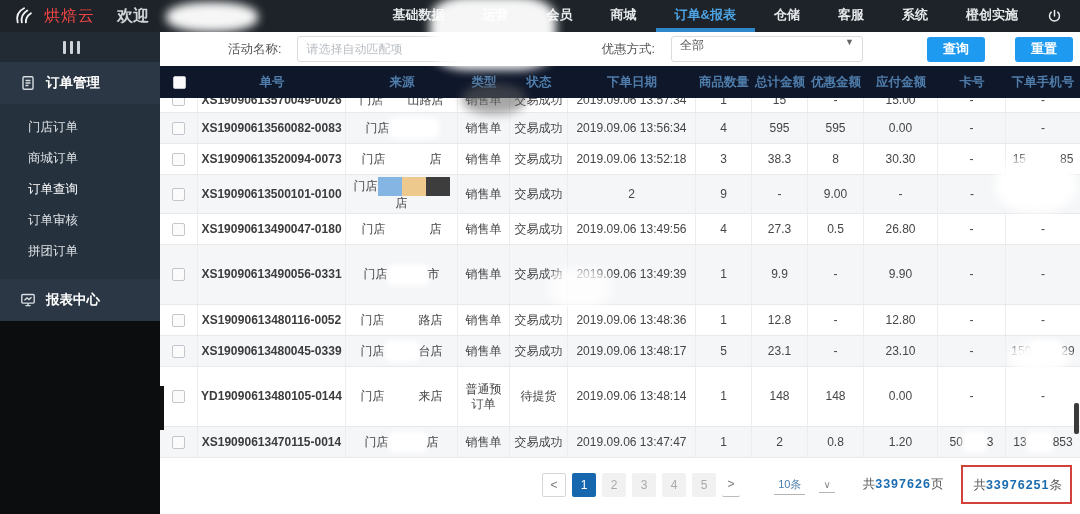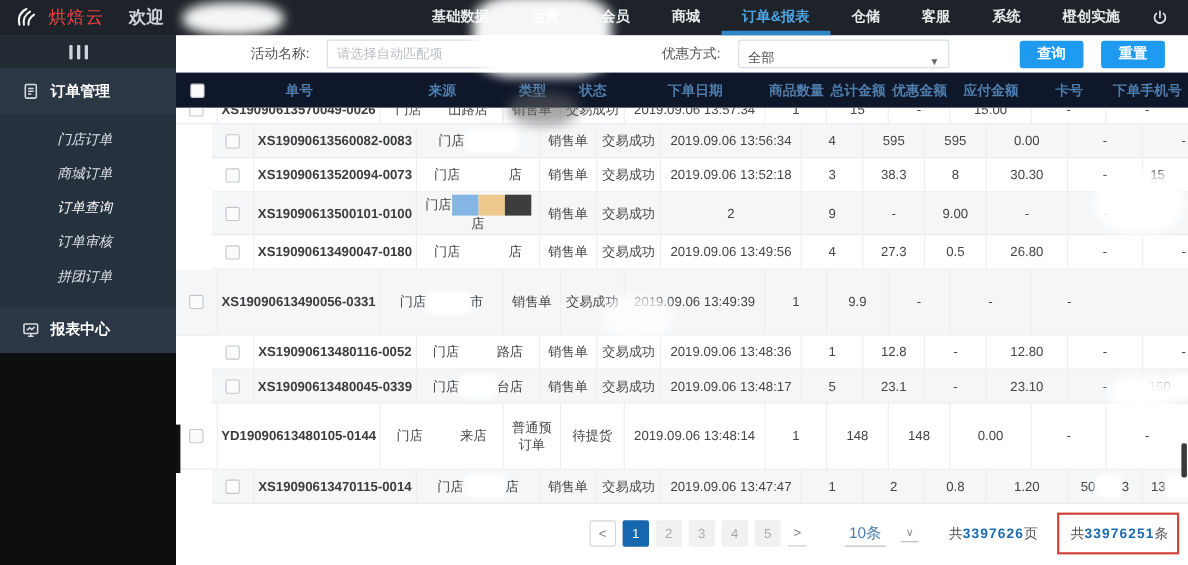--- a/index.html
+++ b/index.html
@@ -27,62 +27,62 @@
   
   .sidebar {
     position:absolute; left:0; top:32px; width:160px; height:482px;
     background:#2b3744; display:flex; flex-direction:column; z-index:20;
   }
   .sidebar-top { height:30px; background:#222b33; display:flex; align-items:center; justify-content:center; padding-right:18px; gap:4px; cursor:pointer; }
   .hbar { width:3px; height:13px; background:#cdd3d8; border-radius:1px; }
   .menu-section { height:42px; display:flex; align-items:center; gap:10px; padding-left:20px; cursor:pointer; }
   .menu-section .label { color:#ffffff; font-size:13.5px; font-weight:bold; }
   .submenu { background:#26313e; padding:8px 0 12px 0; }
-  .submenu-item { height:31px; line-height:31px; padding-left:52px; font-size:12.5px; color:#dde2e6; cursor:pointer;font-style:italic; }
+  .submenu-item { height:31px; line-height:31px; padding-left:28px; font-size:12.5px; color:#dde2e6; cursor:pointer; }
   .submenu-item.active { color:#ffffff; }
   .sidebar-void { flex:1; background:#0b0d0e; }
   
   .main { position:absolute; left:160px; top:32px; width:920px; height:482px; background:#fff; }
   .filter-row { height:34px; display:flex; align-items:center; padding-left:68px; gap:16px; }
   .filter-label { font-size:12.5px; color:#555; }
   .filter-input {
     width:168px; height:26px; border:1px solid #d9dde1; border-radius:3px;
     font-size:12px; color:#444; padding:0 8px; outline:none;
     font-family:"Liberation Sans","DejaVu Sans",sans-serif;
   }
   .filter-input::placeholder { color:#b9bec3; }
   .filter-select {
     width:192px; height:26px; border:1px solid #d9dde1; border-radius:3px; background:#fff;
-    display:flex; align-items:flex-end; justify-content:space-between; padding:0 8px;
+    display:flex; align-items:flex-start; justify-content:space-between; padding:0 8px;
     font-size:12px; color:#555; margin-left:36px; cursor:pointer;
   }
   .filter-select .caret { font-size:9px; color:#666; }
   .btn {
     width:58px; height:25px; border:none; border-radius:3px; background:#1e9af0;
-    color:#fff; font-size:13px; font-weight:bold; cursor:pointer; 
+    color:#fff; font-size:13px; font-weight:bold; cursor:pointer; margin-left:14px;
     font-family:"Liberation Sans","DejaVu Sans",sans-serif;
   }
   .btn.query { margin-left:48px; }
   
   .trow {
     display:grid;
     grid-template-columns:38px 148px 112px 52px 58px 128px 56px 56px 56px 74px 68px 74px;
     align-items:stretch;
   }
   .thead { background:#0f172a; height:32px; }
   .thead .tc { color:#4f7dab; font-weight:bold; border-right:none; font-size:12.5px; }
   .tc {
     display:flex; align-items:center; justify-content:center; text-align:center;
     font-size:12px; color:#454545; border-right:1px solid #ededed; padding:2px 3px; line-height:15px;
     flex-wrap:wrap; overflow:hidden;
   }
   .tc:last-child { border-right:none; }
   .body-row { border-bottom:1px solid #e9e9e9; background:#fff; }
   .body-row.even { background:#f5f6f8; }
-  .h-31 { min-height:31px;margin-left:33px; }
+  .h-31 { min-height:31px; }
   .h-tall { min-height:60px; }
   .row-cut { height:15px; overflow:hidden; }
   .row-cut .tc { align-items:flex-start; }
   .row-cut .tc > * { margin-top:-7px; }
   .c-order_no { font-weight:bold; color:#3c3c3c; }
   .checkbox {
     width:13px; height:13px; border:1px solid #c3c7cb; border-radius:2px; background:#fbfbfb; display:inline-block; cursor:pointer;
   }
   .cgap {
     display:inline-block; height:16px; vertical-align:middle; background:#fff;
@@ -95,21 +95,21 @@
   }
   .pg-btn {
     min-width:24px; height:24px; line-height:22px; text-align:center; font-size:12px;
     border:1px solid #d6d6d6; background:#fff; color:#777; border-radius:2px; cursor:pointer; padding:0 4px;
   }
   .pg-num { min-width:24px; height:24px; line-height:24px; text-align:center; font-size:12px;
     background:#f1f1f1; color:#a9a9a9; border-radius:2px; cursor:pointer; }
   .pg-num.active { background:#1667ad; color:#fff; }
   .pg-next { border:none; border-bottom:1px solid #bbb; background:transparent; min-width:18px; }
   .page-size { display:flex; align-items:center; gap:14px; margin-left:28px; cursor:pointer; }
-  .page-size .val { color:#4a7dac; font-size:14px; border-bottom:1px solid #b5b5b5; padding:2px 4px; }
+  .page-size .val { color:#4a7dac; font-size:11px; border-bottom:1px solid #b5b5b5; padding:2px 4px; }
   .page-size .caret { color:#888; font-size:10px; border-bottom:1px solid #b5b5b5; padding:2px 4px; }
   .totals { font-size:12.5px; color:#555; margin-left:22px; white-space:nowrap; }
   .totals b { color:#1c6cb0; letter-spacing:1px; }
   .red-box { border:2px solid #d2413a; padding:8px 8px 8px 10px; margin-left:12px; }
   .red-box .totals { margin-left:0; }
   
   .blob { position:absolute; background:rgba(255,255,255,0.96); filter:blur(5px); border-radius:45%; z-index:40; pointer-events:none; }
   .blob.dark { background:rgba(95,95,95,0.55); }
   .scroll-thumb { position:absolute; right:1px; top:403px; width:5px; height:31px; background:#3a3a3a; border-radius:2px; z-index:35; }
   .artifact-bar { position:absolute; left:160px; top:386px; width:4px; height:44px; background:#111; z-index:35; }
@@ -463,20 +463,23 @@
             </div>
             <div class="tc c-qty">
               <span>1</span>
             </div>
             <div class="tc c-total">
               <span>9.9</span>
             </div>
             <div class="tc c-discount">
               <span>-</span>
             </div>
+            <div class="tc c-payable">
+              <span>9.90</span>
+            </div>
             <div class="tc c-card">
               <span>-</span>
             </div>
             <div class="tc c-phone">
               <span>-</span>
             </div>
           </div>
           <div class="trow body-row h-31">
             <div class="tc">
               <span class="checkbox"></span>

